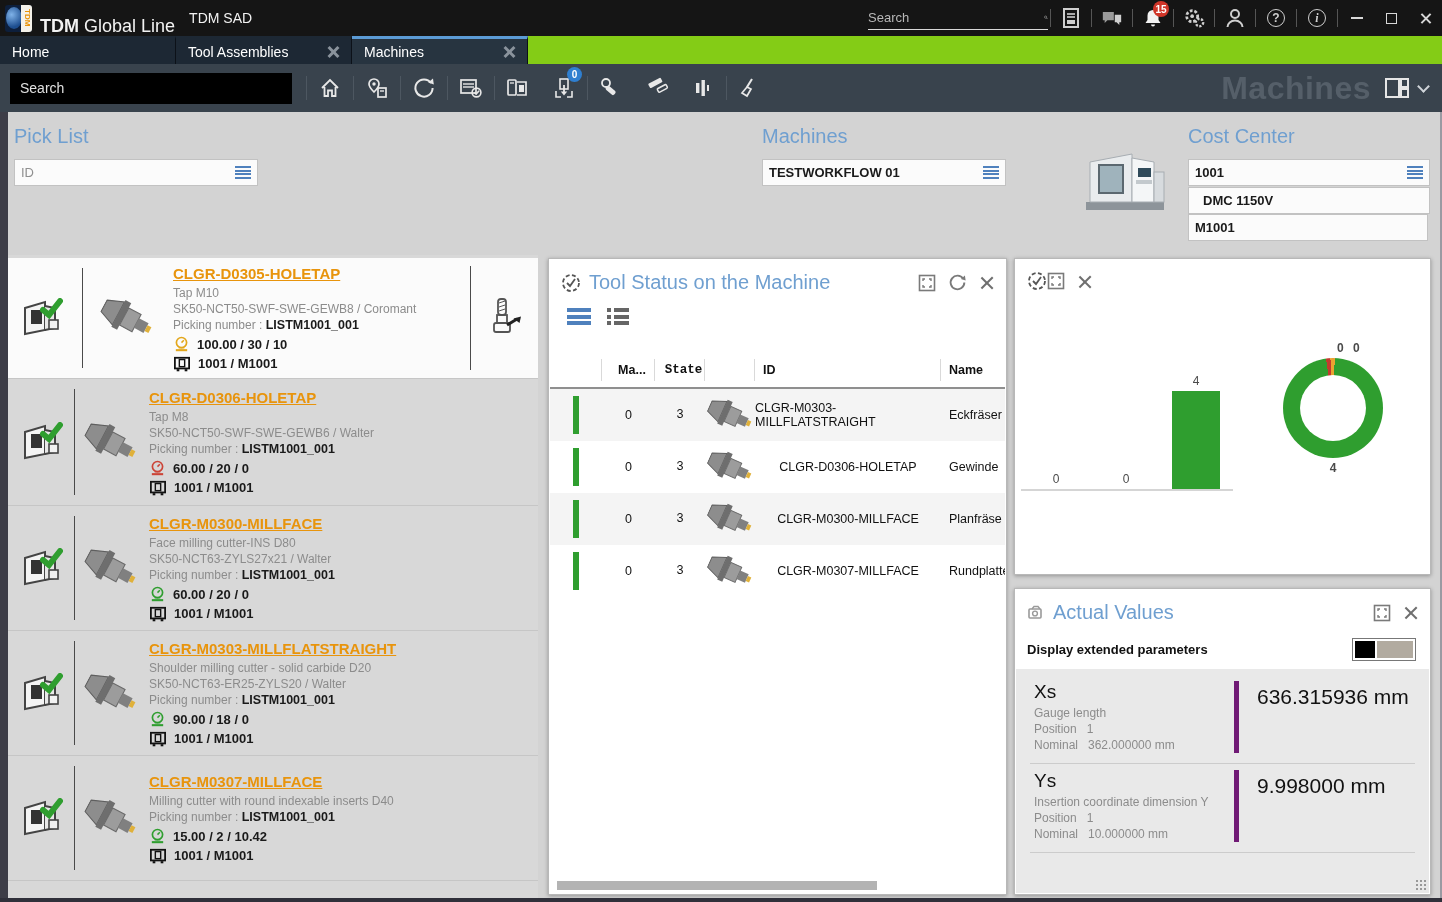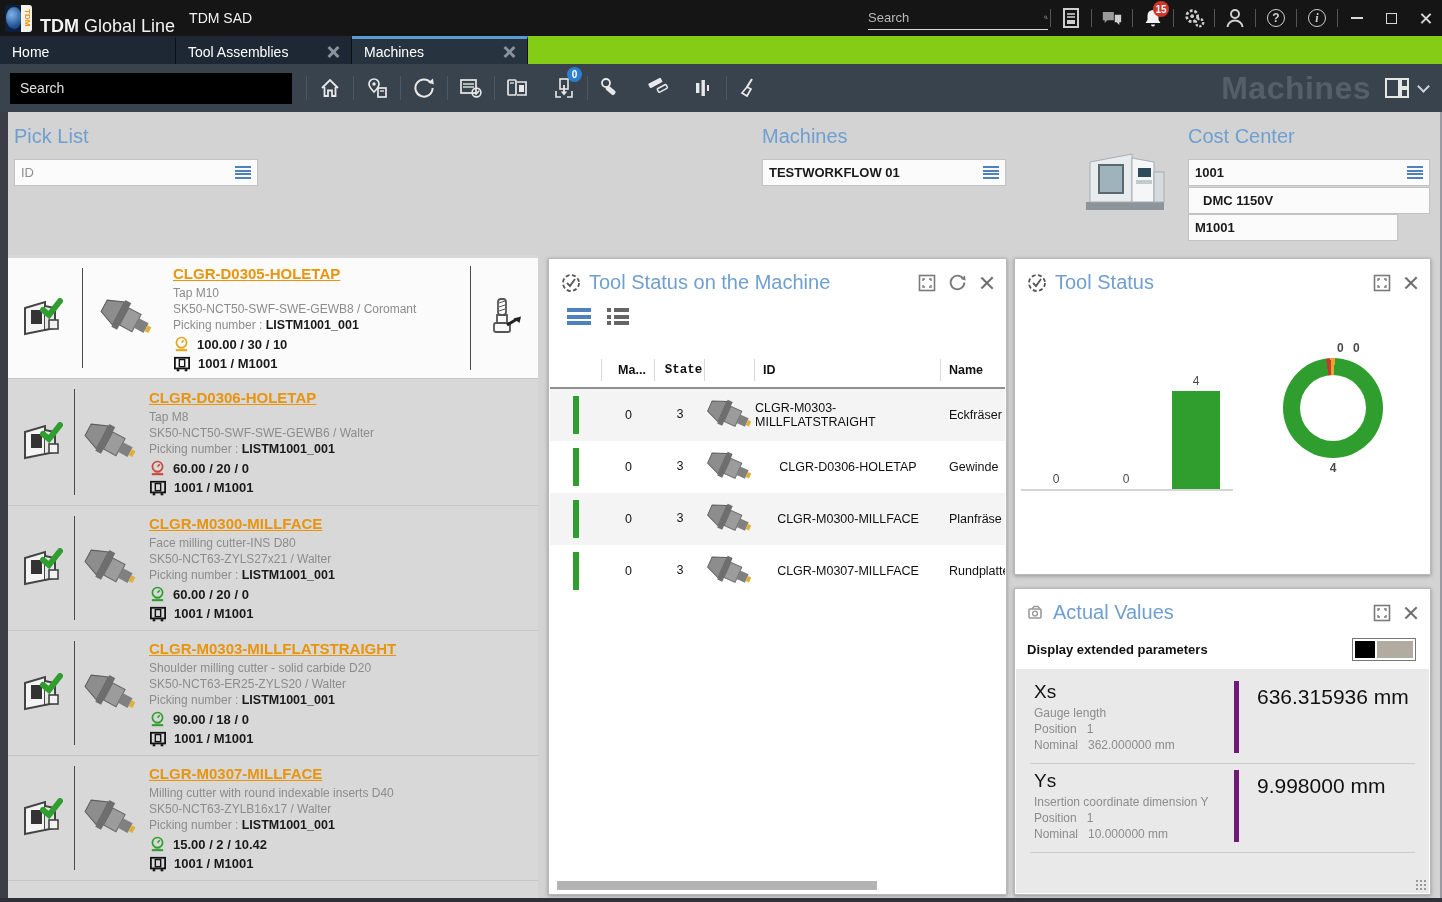--- a/index.html
+++ b/index.html
@@ -419,21 +419,21 @@
     <div class="burger">
         <span></span>
         <span></span>
         <span></span>
         <span></span>
       </div>
   </div>
   <div class="f-input" style="left:1188px; top:187px; width:242px;padding-left:14px;">
     <input type="text" value="DMC 1150V" style="">
   </div>
-  <div class="f-input" style="left:1188px; top:214px; width:210px;">
+  <div class="f-input" style="left:1188px; top:214px; width:240px;">
     <input type="text" value="M1001" style="">
   </div>
 
   <div class="tool-list">
 
     <div class="tl-item sel" style="top:3px; height:120px;gap:8px;">
       <div class="tl-status">
           <svg width="44" height="40">
             <use href="#sym-machine-check"></use>
           </svg>
@@ -580,21 +580,20 @@
         </div>
       <div class="tl-mid"></div>
       <div class="tl-img">
           <svg width="54" height="36" viewBox="0 0 50 32">
             <use href="#sym-tool"></use>
           </svg>
         </div>
       <div class="tl-text">
         <span class="tl-id">CLGR-M0307-MILLFACE</span>
         <div class="tl-gray">Milling cutter with round indexable inserts D40</div>
-        <div class="tl-gray">SK50-NCT63-ZYLB16x17 / Walter</div>
         <div class="tl-gray tl-pick"><span>Picking number :</span> <b>LISTM1001_001</b></div>
         <div class="tl-row">
             <svg width="17" height="17" style="color: rgb(47, 158, 47);">
               <use href="#sym-gauge"></use>
             </svg>
             <span>15.00 / 2 / 10.42</span>
           </div>
         <div class="tl-row">
             <svg width="18" height="16" viewBox="0 0 20 18">
               <use href="#sym-cabinet"></use>
@@ -711,21 +710,20 @@
       </div>
     </div>
     <div class="hscroll"></div>
   </div>
 
   <div class="panel" style="left:1014px; top:258px; width:417px; height:317px;">
     <div class="p-head">
       <svg width="20" height="20">
           <use href="#sym-status-gauge"></use>
         </svg>
-      <div class="p-title">Tool Status</div>
       <div class="p-actions">
         <svg width="18" height="18">
             <use href="#sym-expand"></use>
           </svg>
         <div class="gray-x"></div>
       </div>
     </div>
     <div class="chartzone">
       <div class="barchart">
         <div class="bar-slot">

